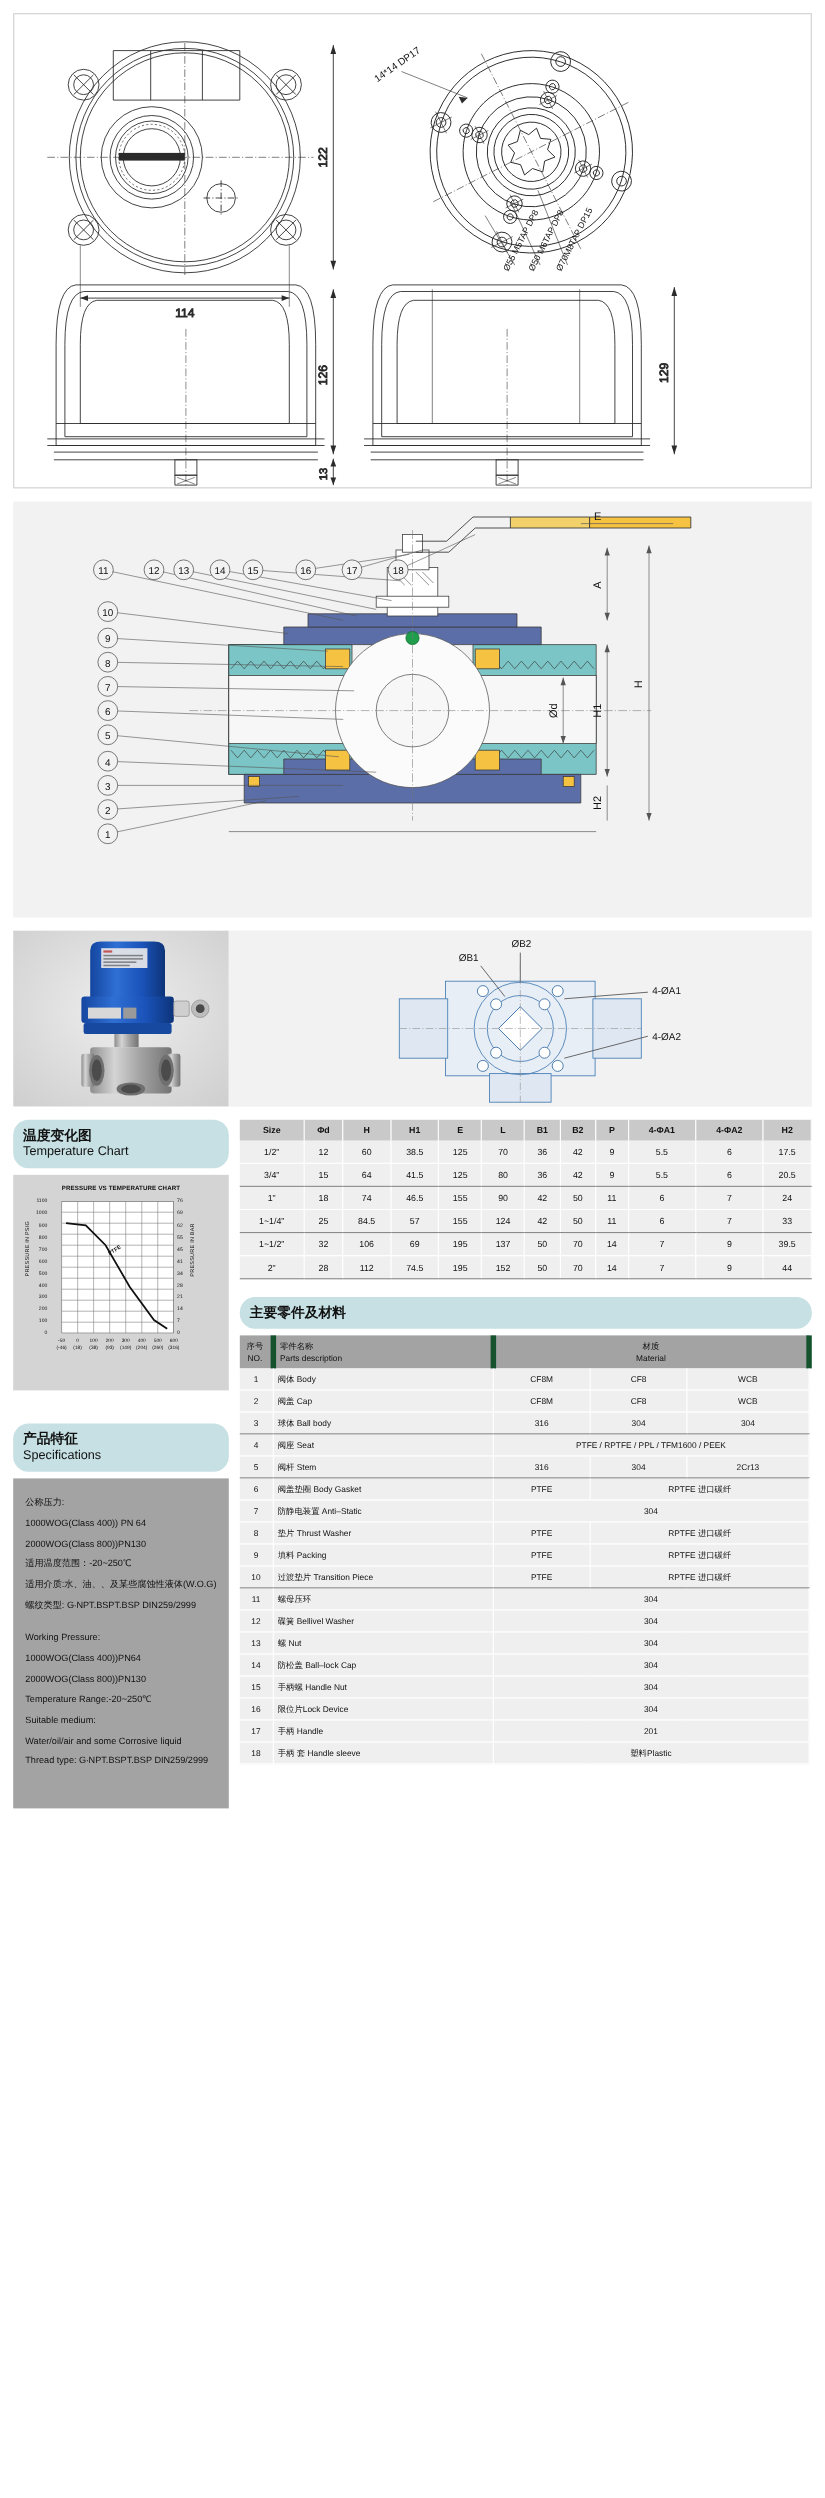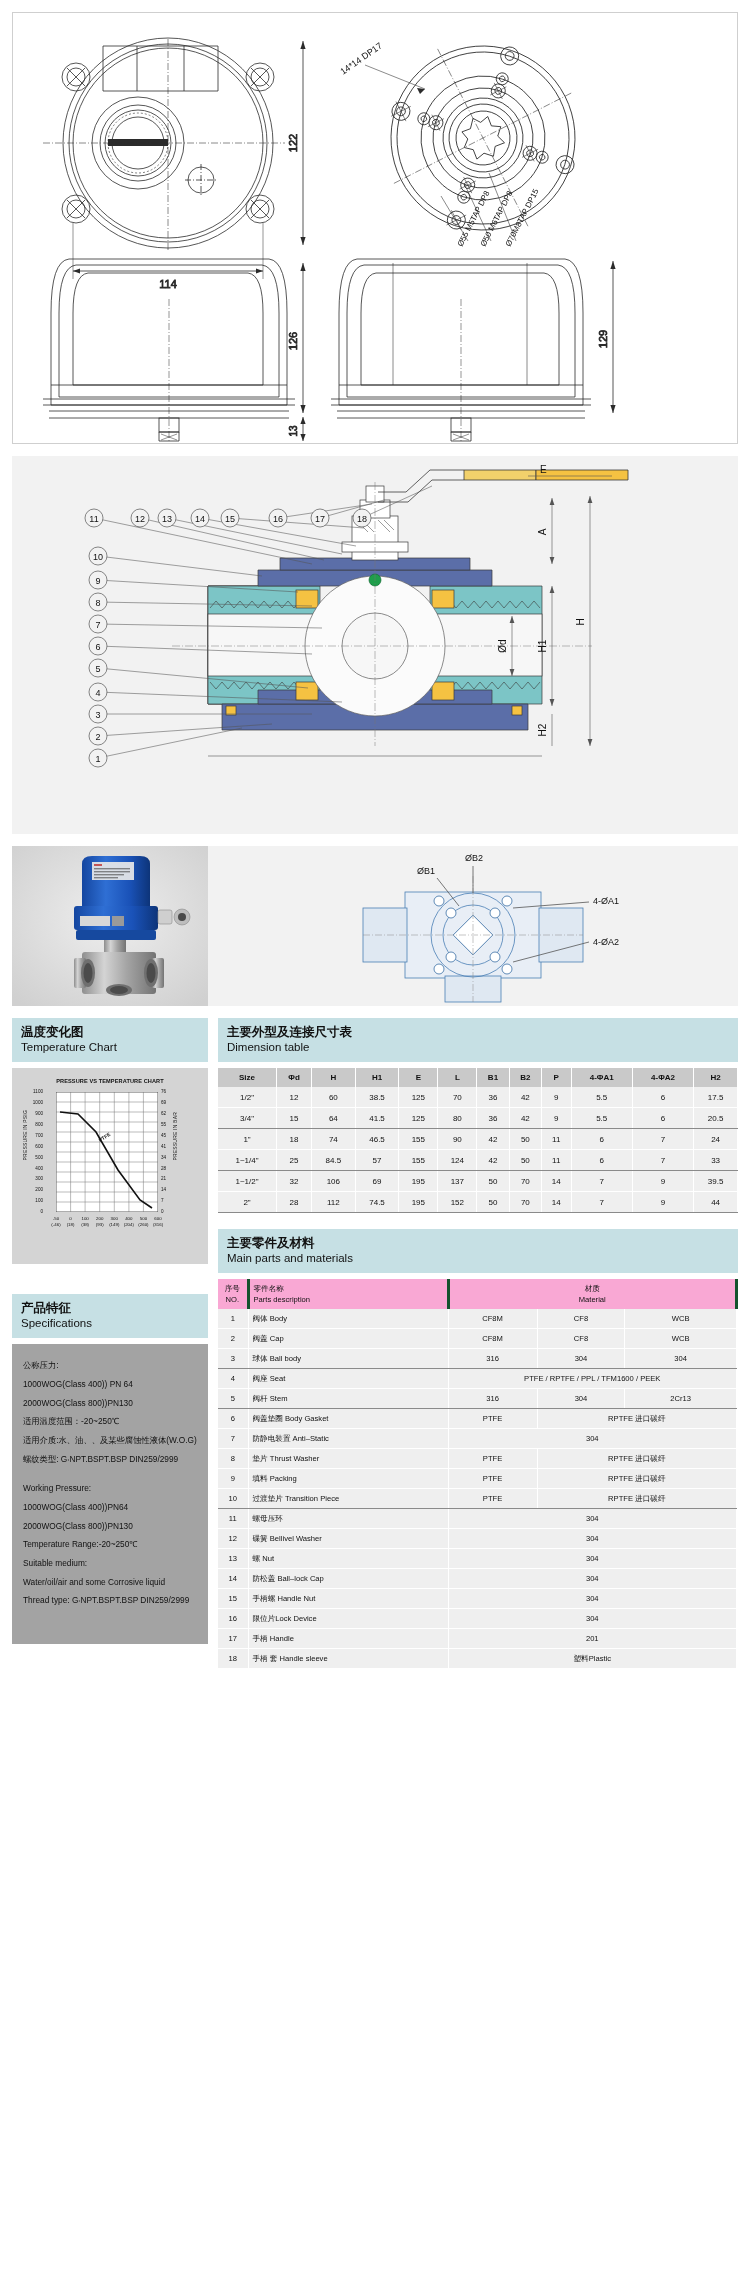--- a/index.html
+++ b/index.html
@@ -27,21 +27,21 @@
   .photo-box { background:#e3e3e3; position:relative; overflow:hidden; }
   .photo-left { width:196px; height:160px; }
   .photo-right { flex:1; height:160px; background:#f2f2f2; }
 
   
   .content { display:flex; gap:10px; margin:0 12px 16px 12px; align-items:flex-start; }
   .col-left { width:196px; }
   .col-right { flex:1; }
 
   .sect-head {
-    background:#c6e0e4; padding:6px 9px 7px 9px; margin-bottom:6px;
+    background:#c6e0e4; padding:6px 9px 7px 9px; margin-bottom:6px;border-radius:14px;
   }
   .sect-head .cn { font-size:12.5px; font-weight:bold; color:#111; line-height:1.3; }
   .sect-head .en { font-size:11.5px; color:#111; line-height:1.3; }
 
   
   .chart-box { background:#d4d4d4; height:196px; position:relative; }
   .chart-title {
     position:absolute; top:10px; left:0; right:0; text-align:center;
     font-size:5.6px; font-weight:bold; letter-spacing:.1px; color:#111;
   }
@@ -69,22 +69,22 @@
     border-right:1px solid #fff; font-size:8px; color:#111;
   }
   .dim-table td {
     background:#efefef; padding:5.5px 2px; text-align:center;
     border-right:1px solid #fff; border-bottom:1px solid #fff; color:#111;
   }
   .dim-table tr.sep td { border-bottom:1px solid #8a8a8a; }
 
   .parts-table { font-size:7.6px; }
   .parts-table th {
-    background:#f9a8d4; font-weight:normal; padding:4px 4px; color:#111;
-    border-right:3px solid #14532d; text-align:center; line-height:1.45; font-size:7.6px;
+    background:#a3a3a3; font-weight:normal; padding:4px 4px; color:#111;
+    border-right:5px solid #14532d; text-align:center; line-height:1.45; font-size:7.6px;
   }
   .parts-table th.lft { text-align:left; }
   .parts-table td {
     background:#efefef; padding:4.5px 4px; color:#111;
     border-right:1px solid #fff; border-bottom:1px solid #fff;
   }
   .parts-table td.num { text-align:center; width:26px; }
   .parts-table td.nm { text-align:left; }
   .parts-table td.mat { text-align:center; }
   .parts-table tr.sep td { border-bottom:1px solid #8a8a8a; }
@@ -703,24 +703,20 @@
             <div>Temperature Range:-20~250℃</div>
             <div>Suitable medium:</div>
             <div>Water/oil/air and some Corrosive liquid</div>
             <div>Thread type: G‧NPT.BSPT.BSP DIN259/2999</div>
           </div>
       </div>
     </div>
 
     <div class="col-right">
 
-      <div class="sect-head">
-        <div class="cn">主要外型及连接尺寸表</div>
-        <div class="en">Dimension table</div>
-      </div>
 
       <table class="dim-table">
         <thead>
             <tr id="dim-head">
               <th>Size</th>
               <th>Φd</th>
               <th>H</th>
               <th>H1</th>
               <th>E</th>
               <th>L</th>
@@ -815,21 +811,20 @@
               <td>14</td>
               <td>7</td>
               <td>9</td>
               <td>44</td>
             </tr>
           </tbody>
       </table>
 
       <div class="sect-head" style="margin-top:16px;">
         <div class="cn">主要零件及材料</div>
-        <div class="en">Main parts and materials</div>
       </div>
 
       <table class="parts-table">
         <thead>
           <tr>
             <th style="width:30px;">
               <div>序号</div>
               <div>NO.</div>
             </th>
             <th class="lft" style="width:200px;">

